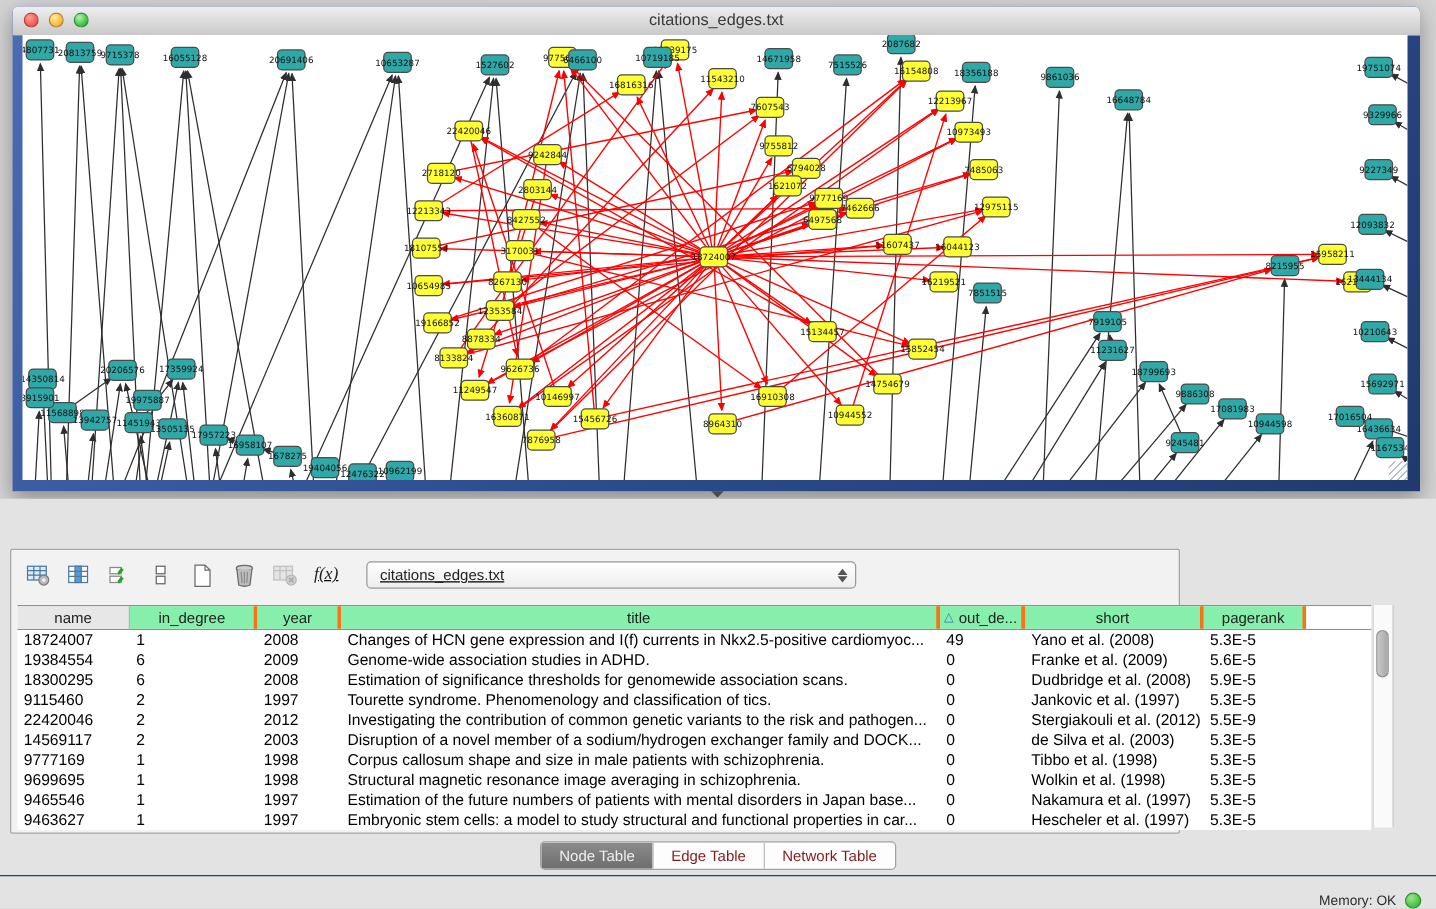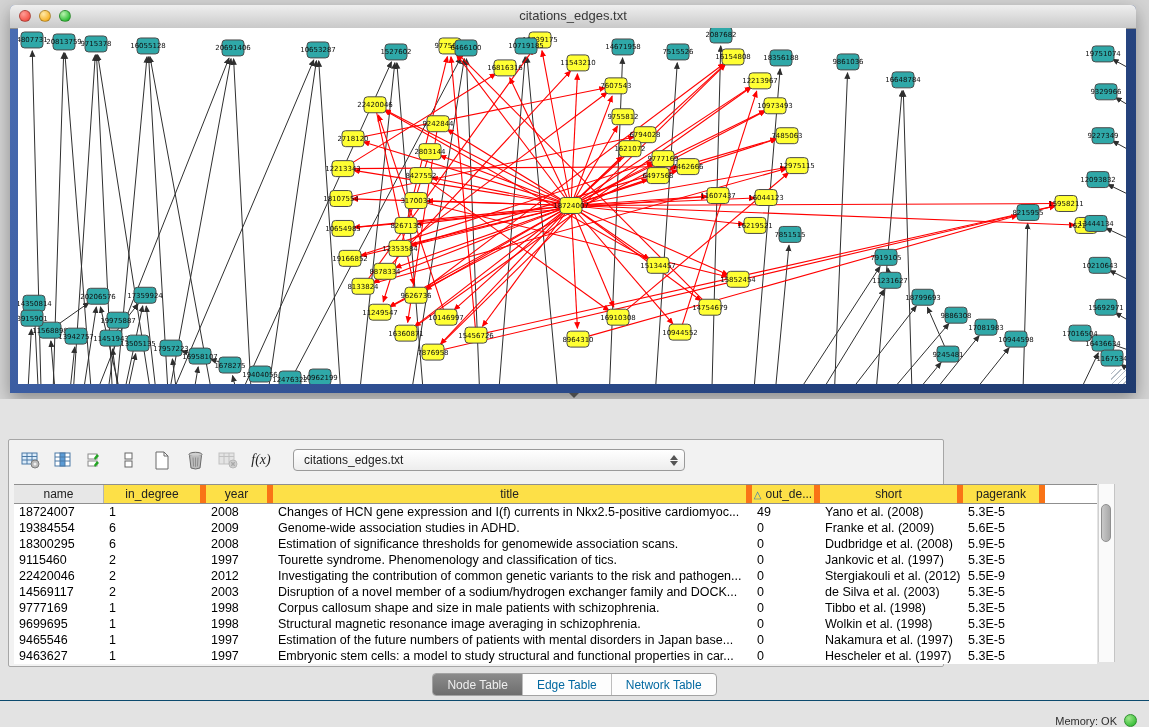--- a/index.html
+++ b/index.html
@@ -31,52 +31,52 @@
   .tp-header{height:26px;background:linear-gradient(#f5f5f5,#dedede);border-bottom:1px solid #b0b0b0;
     display:flex;align-items:center;padding:0 12px;box-sizing:border-box;}
   .tp-title{font-size:12px;color:#333;}
   .tp-hicons{margin-left:auto;display:flex;align-items:center;gap:15px;}
   .float-ic{position:relative;width:14px;height:13px;}
   .float-ic .sq1{position:absolute;left:0;top:0;width:7px;height:6px;border:1.5px solid #34507c;box-sizing:border-box;background:#e8e8e8;}
   .float-ic .sq2{position:absolute;right:0;bottom:0;width:9px;height:8px;border:1.5px solid #8a8a54;box-sizing:border-box;background:#efefe6;}
   .close-x{font-size:15px;font-weight:bold;color:#1c1c1c;line-height:14px;cursor:default;}
 
   .inner-panel{position:absolute;left:8px;top:40px;width:936px;height:228px;background:#f2f2f2;
-    border:1px solid #a6a6a6;border-radius:2px;box-sizing:border-box;}
+    border:1px solid #a6a6a6;border-radius:2px;box-sizing:border-box;text-decoration:underline;}
   .toolbar{display:flex;align-items:center;gap:11px;height:40px;padding-left:10px;}
   .tbtn{width:22px;height:22px;display:flex;align-items:center;justify-content:center;}
   .fx{font-family:"Liberation Serif",serif;font-style:italic;font-size:14px;color:#222;}
   .net-select{margin-left:10px;width:392px;height:22px;border:1px solid #9a9a9a;border-radius:4px;
     background:linear-gradient(#ffffff,#ededed);display:flex;align-items:center;padding:0 6px 0 10px;
     box-sizing:border-box;font-size:12px;color:#222;}
   .net-select .stepper{margin-left:auto;display:flex;flex-direction:column;gap:1px;align-items:center;}
   .net-select .stepper i{width:0;height:0;border-left:4px solid transparent;border-right:4px solid transparent;}
   .net-select .stepper .up{border-bottom:5px solid #555;}
   .net-select .stepper .dn{border-top:5px solid #555;}
 
   .tablewrap{position:absolute;left:5px;top:44px;width:1083px;}
   .thead{display:grid;grid-template-columns:90px 102px 67px 479px 68px 143px 82px 1fr;height:18px;
     border-top:1px solid #8f8f8f;border-bottom:1px solid #8f8f8f;background:#fff;}
-  .hcell{background:#fde047;border-right:6px solid #f97316;font-size:12px;color:#222;
+  .hcell{background:#86efac;border-right:3px solid #f97316;font-size:12px;color:#222;
     display:flex;align-items:center;justify-content:center;overflow:hidden;white-space:nowrap;}
   .hcell.gray{background:#e7e7e7;border-right:1px solid #b5b5b5;}
   .hcell.filler{background:#fff;border-right:none;}
   .sorttri{color:#3376b8;font-size:10px;margin-right:4px;}
   .tbody{background:#fff;}
   .trow{display:grid;grid-template-columns:90px 102px 67px 479px 68px 143px 82px 1fr;height:16px;}
   .tcell{font-size:12.5px;color:#000;padding-left:5px;display:flex;align-items:center;
     overflow:hidden;white-space:nowrap;box-sizing:border-box;}
   .vscroll{position:absolute;left:1089px;top:44px;width:15px;height:178px;background:#fafafa;
     border-left:1px solid #d0d0d0;border-right:1px solid #c4c4c4;}
   .vthumb{position:absolute;left:2px;top:20px;width:10px;height:38px;border-radius:6px;
     background:linear-gradient(90deg,#c9c9c9,#a8a8a8);border:1px solid #8f8f8f;box-sizing:border-box;}
 
   .tabsbar{position:absolute;left:0;right:0;top:274px;display:flex;justify-content:center;}
   .seg{display:flex;border:1px solid #a3a3a3;border-radius:4px;overflow:hidden;background:#fdfdfd;height:21px;}
-  .seg .tab{font-size:12px;color:#0369a1;padding:0 14px;display:flex;align-items:center;border-right:1px solid #bdbdbd;cursor:default;}
+  .seg .tab{font-size:12px;color:#7f1d1d;padding:0 14px;display:flex;align-items:center;border-right:1px solid #bdbdbd;cursor:default;}
   .seg .tab:last-child{border-right:none;}
   .seg .tab.sel{background:linear-gradient(#8b8b8b,#6e6e6e);color:#efefef;}
 
   .statusbar{position:absolute;left:0;right:0;bottom:0;height:27px;border-top:1px solid #0c4a6e;
     display:flex;align-items:flex-end;justify-content:flex-end;padding-right:12px;gap:7px;box-sizing:border-box;}
   .statusbar .mem{font-size:11px;color:#2e2e2e;}
   .memled{width:13px;height:13px;border-radius:50%;border:1px solid #2f8f2f;box-sizing:border-box;
     background:radial-gradient(circle at 35% 30%,#9ce789,#3cbf3c 75%);}
 </style>
 </head>

